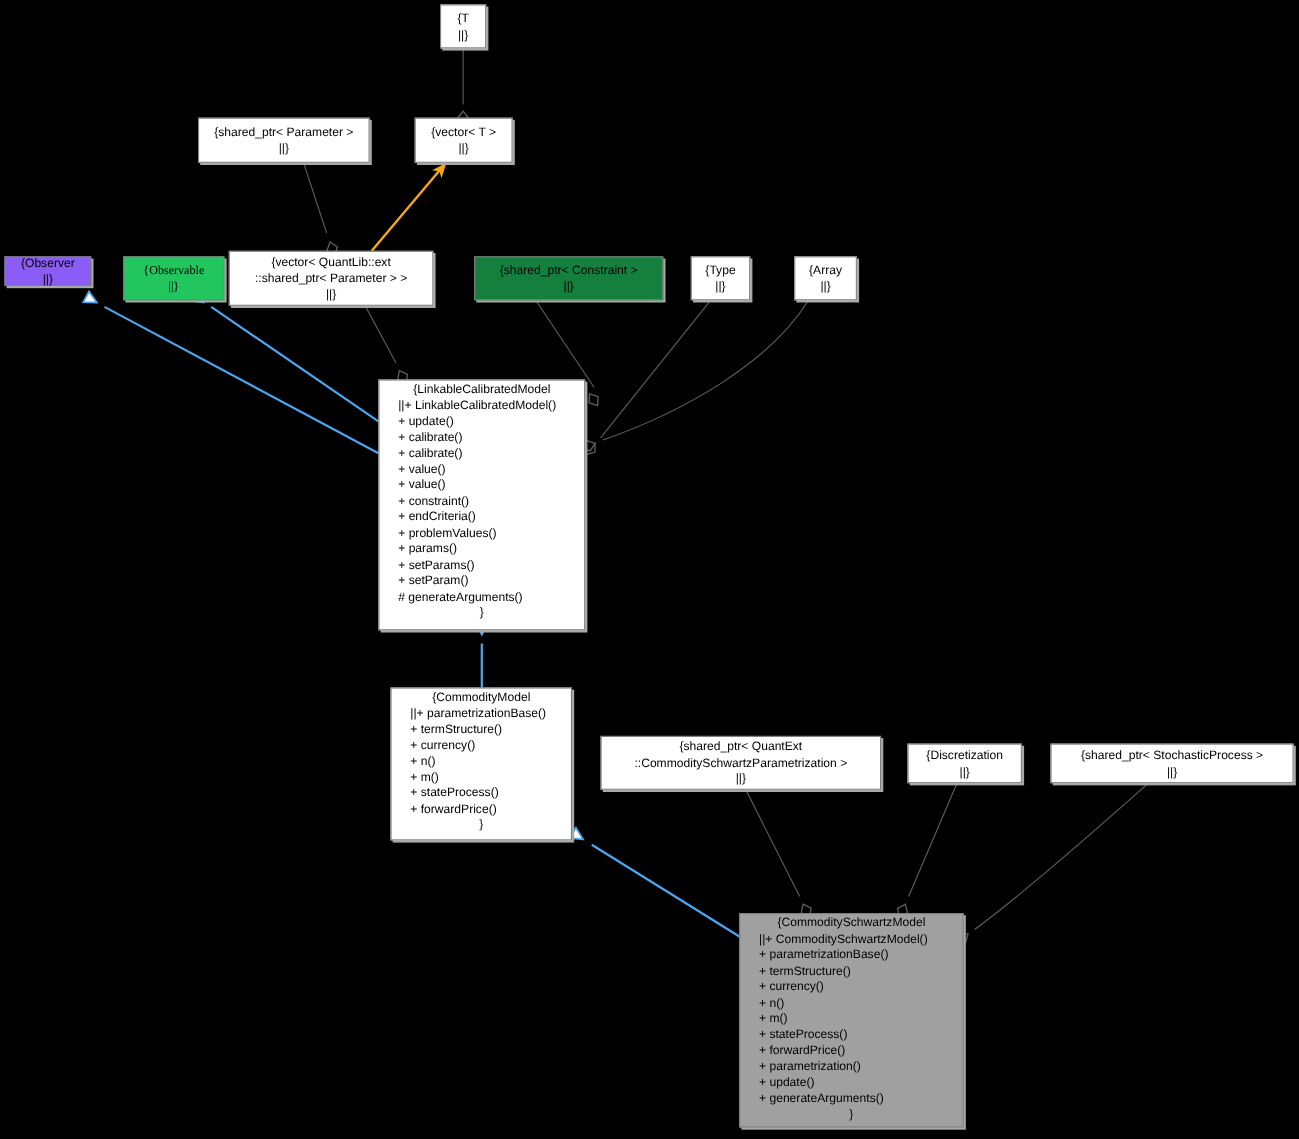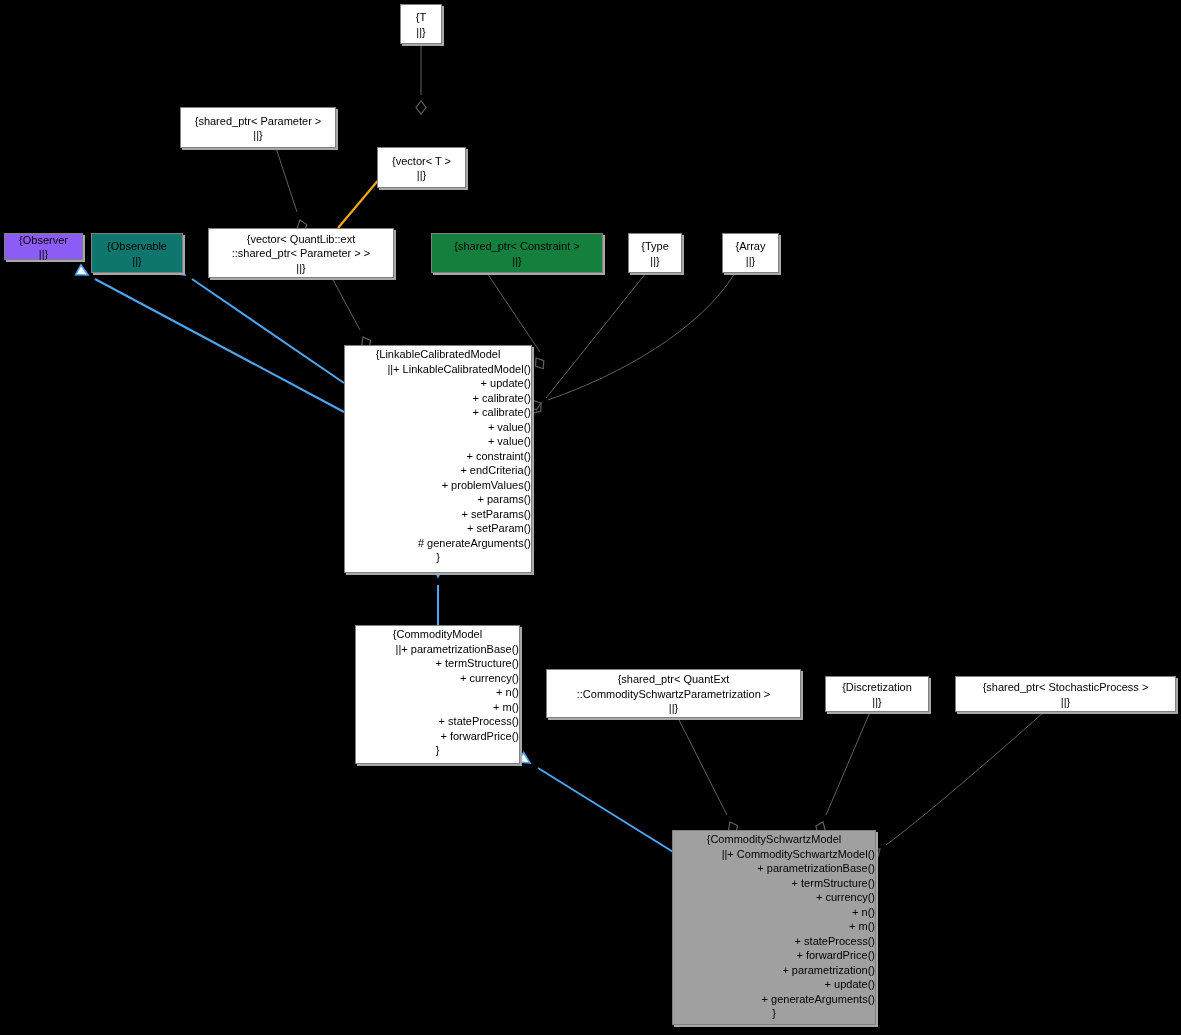--- a/index.html
+++ b/index.html
@@ -37,22 +37,22 @@
     z-index: 2;
   }
   .node.highlight {
     background: #a0a0a0;
   }
   .node .title {
     text-align: center;
     padding-top: 1px;
   }
   .node .members {
-    text-align: right;
-    padding-left: 3px;
+    text-align: left;
+    padding-left: 17px;
   }
   .node .tail {
     text-align: center;
   }
   .node.compact {
     display: flex;
     flex-direction: column;
     justify-content: center;
     text-align: center;
   }
@@ -123,23 +123,23 @@
       </g>
       <g>
         <path d="M1044,712 C990,760 920,820 886,845" fill="none" stroke="#606060" stroke-width="1"></path>
         <path d="M0,0 L6.5,-5 L13,0 L6.5,5 Z" fill="#000000" stroke="#606060" stroke-width="1.2" transform="translate(880,849) rotate(143.2755813825631)"></path>
       </g>
     </svg>
 
   <div id="node-layer">
       <div class="node compact" style="left: 400px; top: 4px; width: 42px; height: 40px; background: rgb(255, 255, 255); border-color: rgb(128, 128, 128);"><div class="title">{T</div><div class="tail">||}</div></div>
       <div class="node compact" style="left: 180px; top: 107px; width: 156px; height: 41px; background: rgb(255, 255, 255); border-color: rgb(128, 128, 128);"><div class="title">{shared_ptr&lt; Parameter &gt;</div><div class="tail">||}</div></div>
-      <div class="node compact" style="left: 377px; top: 107px; width: 89px; height: 41px; background: rgb(255, 255, 255); border-color: rgb(128, 128, 128); margin-top: 40px;"><div class="title">{vector&lt; T &gt;</div><div class="tail">||}</div></div>
+      <div class="node compact" style="left: 377px; top: 107px; width: 89px; height: 41px; background: rgb(255, 255, 255); border-color: rgb(128, 128, 128);"><div class="title">{vector&lt; T &gt;</div><div class="tail">||}</div></div>
       <div class="node compact" style="left: 4px; top: 233px; width: 79px; height: 27px; background: #8b5cf6; border-color: rgb(128, 128, 128);"><div class="title">{Observer</div><div class="tail">||}</div></div>
-      <div class="node compact" style="left: 91px; top: 233px; width: 92px; height: 40px; background: #0f766e; border-color: rgb(128, 128, 128);"><div class="title">{Observable</div><div class="tail">||}</div></div>
+      <div class="node compact" style="left: 112px; top: 233px; width: 92px; height: 40px; background: #22c55e; border-color: rgb(128, 128, 128); font-family: Liberation Serif, serif;"><div class="title">{Observable</div><div class="tail">||}</div></div>
       <div class="node compact" style="left: 208px; top: 228px; width: 186px; height: 50px; background: rgb(255, 255, 255); border-color: rgb(128, 128, 128);"><div class="title">{vector&lt; QuantLib::ext</div><div class="members">::shared_ptr&lt; Parameter &gt; &gt;</div><div class="tail">||}</div></div>
       <div class="node compact" style="left: 431px; top: 233px; width: 172px; height: 40px; background: #15803d; border-color: rgb(128, 128, 128);"><div class="title">{shared_ptr&lt; Constraint &gt;</div><div class="tail">||}</div></div>
       <div class="node compact" style="left: 628px; top: 233px; width: 54px; height: 40px; background: rgb(255, 255, 255); border-color: rgb(128, 128, 128);"><div class="title">{Type</div><div class="tail">||}</div></div>
       <div class="node compact" style="left: 722px; top: 233px; width: 57px; height: 40px; background: rgb(255, 255, 255); border-color: rgb(128, 128, 128);"><div class="title">{Array</div><div class="tail">||}</div></div>
       <div class="node" style="left: 344px; top: 345px; width: 188px; height: 228px; background: rgb(255, 255, 255); border-color: rgb(128, 128, 128);"><div class="title">{LinkableCalibratedModel</div><div class="members">||+ LinkableCalibratedModel()</div><div class="members">+ update()</div><div class="members">+ calibrate()</div><div class="members">+ calibrate()</div><div class="members">+ value()</div><div class="members">+ value()</div><div class="members">+ constraint()</div><div class="members">+ endCriteria()</div><div class="members">+ problemValues()</div><div class="members">+ params()</div><div class="members">+ setParams()</div><div class="members">+ setParam()</div><div class="members"># generateArguments()</div><div class="tail">}</div></div>
       <div class="node" style="left: 355px; top: 625px; width: 165px; height: 139px; background: rgb(255, 255, 255); border-color: rgb(128, 128, 128);"><div class="title">{CommodityModel</div><div class="members">||+ parametrizationBase()</div><div class="members">+ termStructure()</div><div class="members">+ currency()</div><div class="members">+ n()</div><div class="members">+ m()</div><div class="members">+ stateProcess()</div><div class="members">+ forwardPrice()</div><div class="tail">}</div></div>
       <div class="node compact" style="left: 546px; top: 669px; width: 255px; height: 49px; background: rgb(255, 255, 255); border-color: rgb(128, 128, 128);"><div class="title">{shared_ptr&lt; QuantExt</div><div class="members">::CommoditySchwartzParametrization &gt;</div><div class="tail">||}</div></div>
       <div class="node compact" style="left: 825px; top: 676px; width: 104px; height: 36px; background: rgb(255, 255, 255); border-color: rgb(128, 128, 128);"><div class="title">{Discretization</div><div class="tail">||}</div></div>
       <div class="node compact" style="left: 955px; top: 676px; width: 221px; height: 36px; background: rgb(255, 255, 255); border-color: rgb(128, 128, 128);"><div class="title">{shared_ptr&lt; StochasticProcess &gt;</div><div class="tail">||}</div></div>
       <div class="node highlight" style="left: 672px; top: 830px; width: 204px; height: 195px; background: rgb(160, 160, 160); border-color: rgb(128, 128, 128);"><div class="title">{CommoditySchwartzModel</div><div class="members">||+ CommoditySchwartzModel()</div><div class="members">+ parametrizationBase()</div><div class="members">+ termStructure()</div><div class="members">+ currency()</div><div class="members">+ n()</div><div class="members">+ m()</div><div class="members">+ stateProcess()</div><div class="members">+ forwardPrice()</div><div class="members">+ parametrization()</div><div class="members">+ update()</div><div class="members">+ generateArguments()</div><div class="tail">}</div></div>

